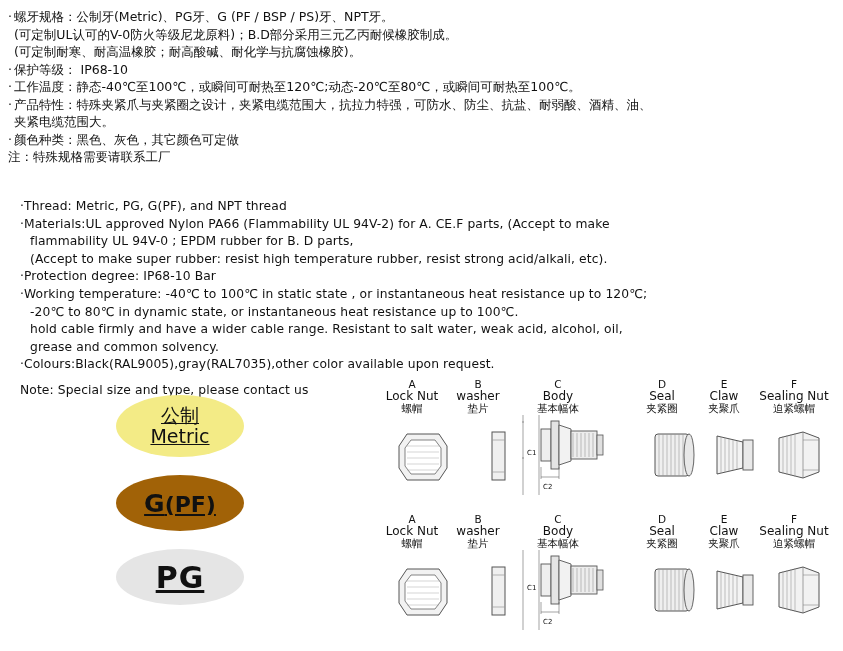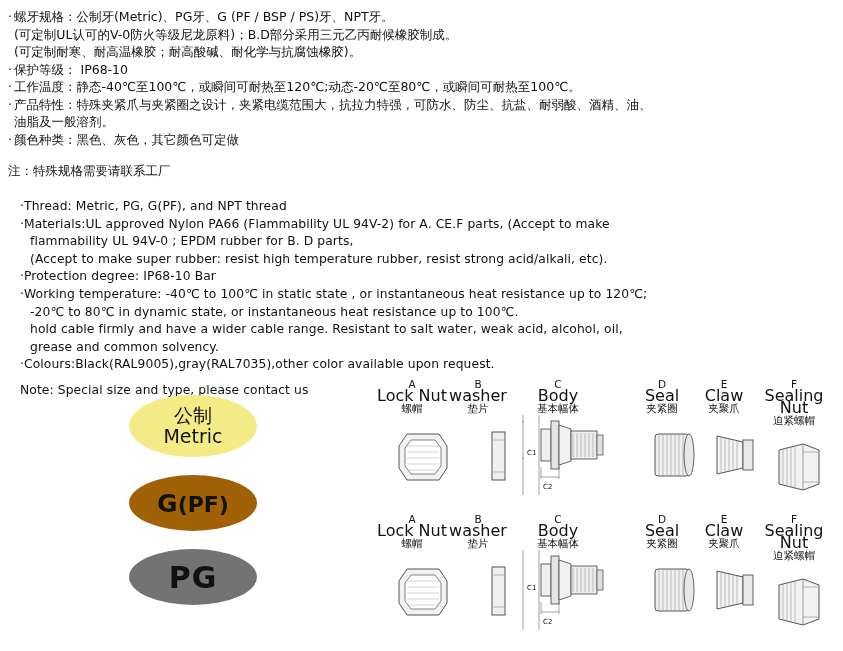--- a/index.html
+++ b/index.html
@@ -31,21 +31,21 @@
     line-height: 17.5px;
   }
   .cn-line {
     white-space: nowrap;
   }
   .cn-line .bullet {
     color: #111;
     margin-right: 2px;
   }
   .cn-note {
-    margin-top: 14px;
+    margin-top: 0;
     white-space: nowrap;
   }
 
   
   .en-block {
     position: absolute;
     left: 20px;
     top: 198px;
     width: 826px;
     font-size: 12.3px;
@@ -59,23 +59,24 @@
     padding-left: 10px;
   }
   .en-note {
     margin-top: 8px;
     white-space: nowrap;
   }
 
   
   .badges {
     position: absolute;
-    left: 129px;
+    left: 116px;
     top: 395px;
     width: 250px;
+    text-decoration: underline;
   }
   .badge {
     width: 125px;
     height: 58px;
     border-radius: 50% / 50%;
     display: flex;
     align-items: center;
     justify-content: center;
     flex-direction: column;
     margin-bottom: 18px;
@@ -105,21 +106,21 @@
   .badge-gpf .txt {
     font-size: 25px;
     font-weight: bold;
     color: #111;
   }
   .badge-gpf .txt .small {
     font-size: 22px;
     font-weight: bold;
   }
   .badge-pg {
-    background: #737373;
+    background: #e5e5e5;
     width: 128px;
     height: 56px;
   }
   .badge-pg .txt {
     font-size: 30px;
     font-weight: bold;
     color: #111;
     letter-spacing: 1px;
   }
 
@@ -140,21 +141,21 @@
     position: absolute;
     top: 0;
     text-align: center;
     width: 74px;
   }
   .part-letter {
     font-size: 10.5px;
     line-height: 12px;
   }
   .part-en {
-    font-size: 16px;
+    font-size: 12px;
     line-height: 12px;
   }
   .part-cn {
     font-size: 10.5px;
     line-height: 13px;
   }
   .part-art {
     margin-top: 3px;
     height: 74px;
     display: flex;
@@ -167,21 +168,21 @@
 
 <div class="page">
 
   <div class="cn-block">
     <div class="cn-line"><span class="bullet">·</span><span>螺牙规格：公制牙(Metric)、PG牙、G (PF / BSP / PS)牙、NPT牙。</span></div>
     <div class="cn-line"><span class="bullet">&nbsp;</span><span>(可定制UL认可的V-0防火等级尼龙原料)；B.D部分采用三元乙丙耐候橡胶制成。</span></div>
     <div class="cn-line"><span class="bullet">&nbsp;</span><span>(可定制耐寒、耐高温橡胶；耐高酸碱、耐化学与抗腐蚀橡胶)。</span></div>
     <div class="cn-line"><span class="bullet">·</span><span>保护等级： IP68-10</span></div>
     <div class="cn-line"><span class="bullet">·</span><span>工作温度：静态-40℃至100℃，或瞬间可耐热至120℃;动态-20℃至80℃，或瞬间可耐热至100℃。</span></div>
     <div class="cn-line"><span class="bullet">·</span><span>产品特性：特殊夹紧爪与夹紧圈之设计，夹紧电缆范围大，抗拉力特强，可防水、防尘、抗盐、耐弱酸、酒精、油、</span></div>
-    <div class="cn-line"><span class="bullet">&nbsp;</span><span>油脂及一般溶剂。</span></div>
+    <div class="cn-line"><span class="bullet">&nbsp;</span><span>夹紧电缆范围大。</span></div>
     <div class="cn-line"><span class="bullet">·</span><span>颜色种类：黑色、灰色，其它颜色可定做</span></div>
     <div class="cn-note">注：特殊规格需要请联系工厂</div>
   </div>
 
   <div class="en-block">
     <div class="en-line"><span class="bullet">·</span><span>Thread: Metric, PG, G(PF), and NPT thread</span></div>
     <div class="en-line"><span class="bullet">·</span><span>Materials:UL approved Nylon PA66 (Flammability UL 94V-2) for A. CE.F parts, (Accept to make</span></div>
     <div class="en-line en-indent"><span>flammability UL 94V-0 ; EPDM rubber for B. D parts,</span></div>
     <div class="en-line en-indent"><span>(Accept to make super rubber: resist high temperature rubber, resist strong acid/alkali, etc).</span></div>
     <div class="en-line"><span class="bullet">·</span><span>Protection degree: IP68-10 Bar</span></div>

